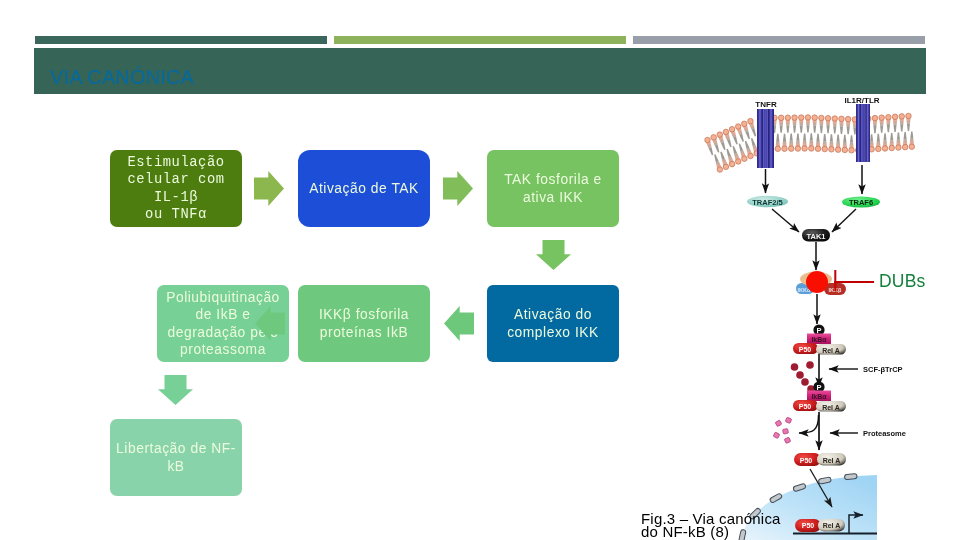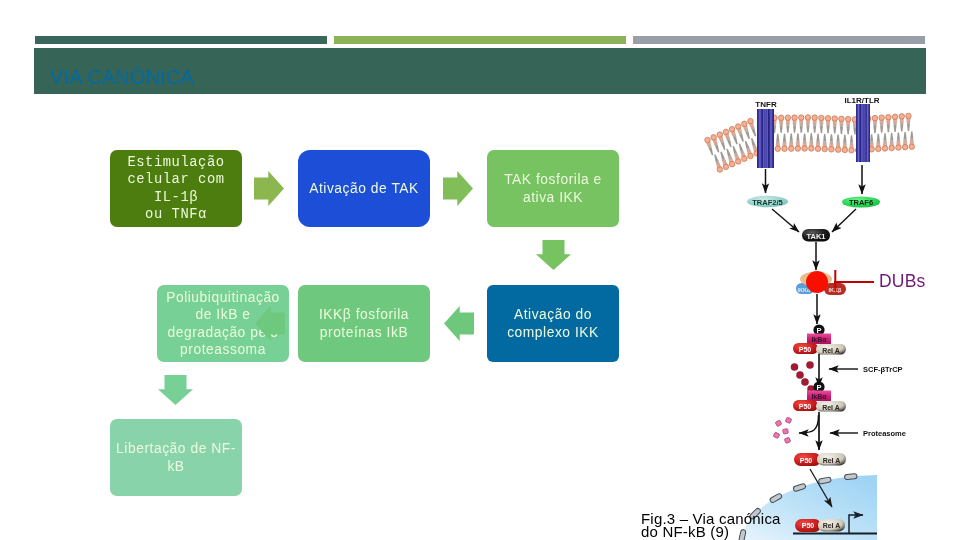--- a/index.html
+++ b/index.html
@@ -27,21 +27,21 @@
   #b7{left:110px;top:419px;width:132px;height:77px;text-align:center;}
   .arrow{position:absolute;}
   #a1{left:254px;top:171px;}
   #a2{left:443px;top:171px;}
   #a3{left:536px;top:240px;}
   #a4{left:444px;top:306px;}
   #a5{left:255px;top:306px;}
   #a6{left:158px;top:375px;}
   #bio{position:absolute;left:690px;top:90px;overflow:visible;}
   #dubs-line{position:absolute;left:834px;top:281px;width:40px;height:2px;}
-  #dubs-label{position:absolute;left:879px;top:271px;color:#701a75;font-size:17.5px;
+  #dubs-label{position:absolute;left:879px;top:271px;color:#15803d;font-size:17.5px;
               letter-spacing:.2px;font-family:"Liberation Sans",sans-serif;}
   #figcap{position:absolute;left:641px;top:512px;color:#000;font-size:15px;line-height:13px;
           letter-spacing:.2px;}
 </style>
 </head>
 <body>
 
 <div class="slide">
   <div class="bar" id="bar-dark"></div>
   <div class="bar" id="bar-green"></div>
@@ -455,15 +455,15 @@
     <g id="inhibition">
       <circle cx="127" cy="192" r="11" fill="#f80f00"></circle>
       <rect x="144.3" y="180" width="2" height="21" fill="#c00505"></rect>
     </g>
   </svg>
 
   <div id="dubs-line" style="background-color: rgb(192, 0, 0);"></div>
   <div id="dubs-label">DUBs</div>
   <div id="figcap">
     <div>Fig.3 – Via canónica</div>
-    <div>do NF-kB (9)</div>
+    <div>do NF-kB (8)</div>
   </div>
 </div>
 
 </body></html>

